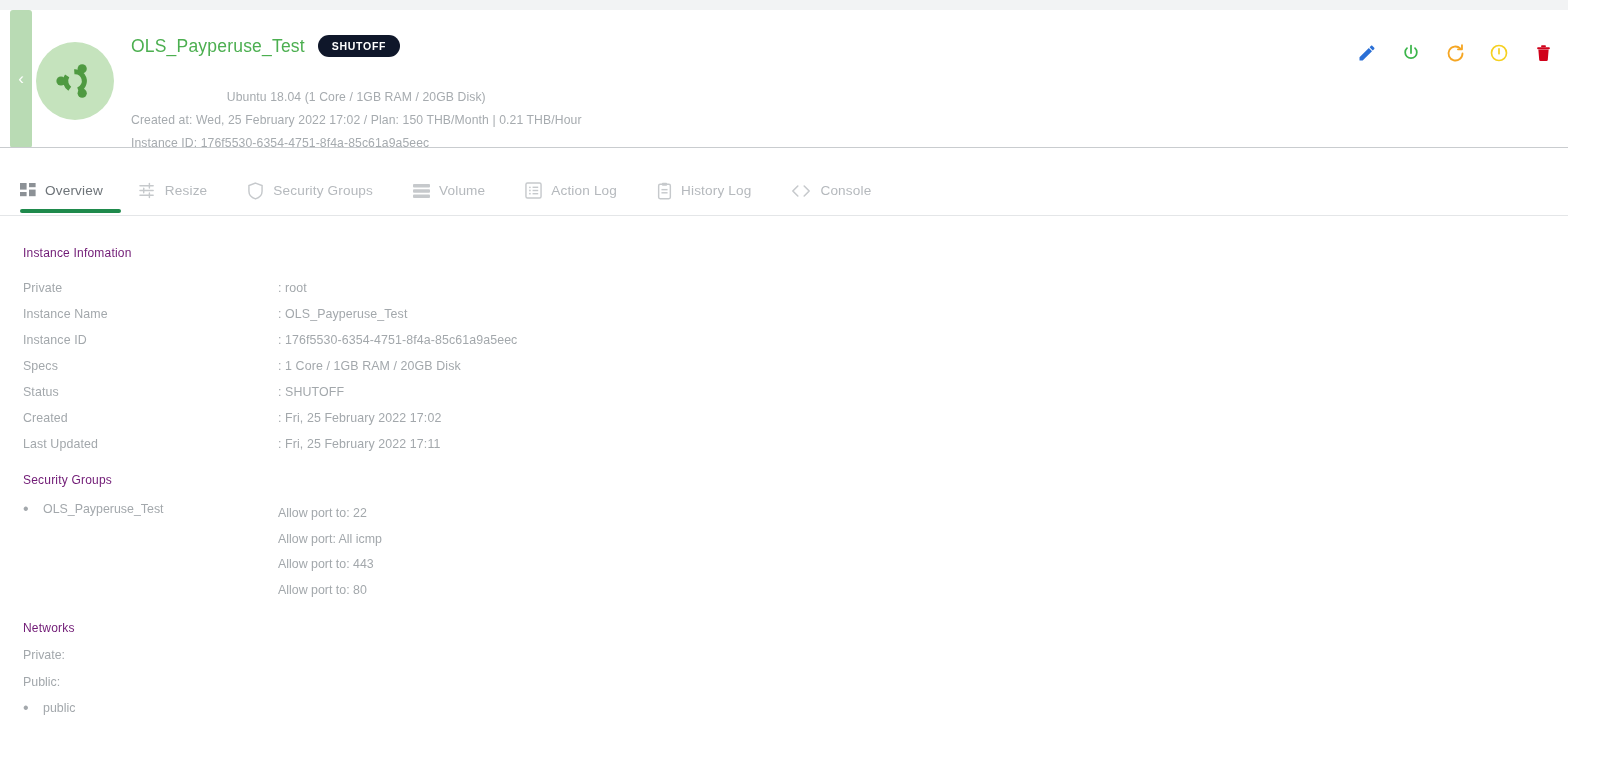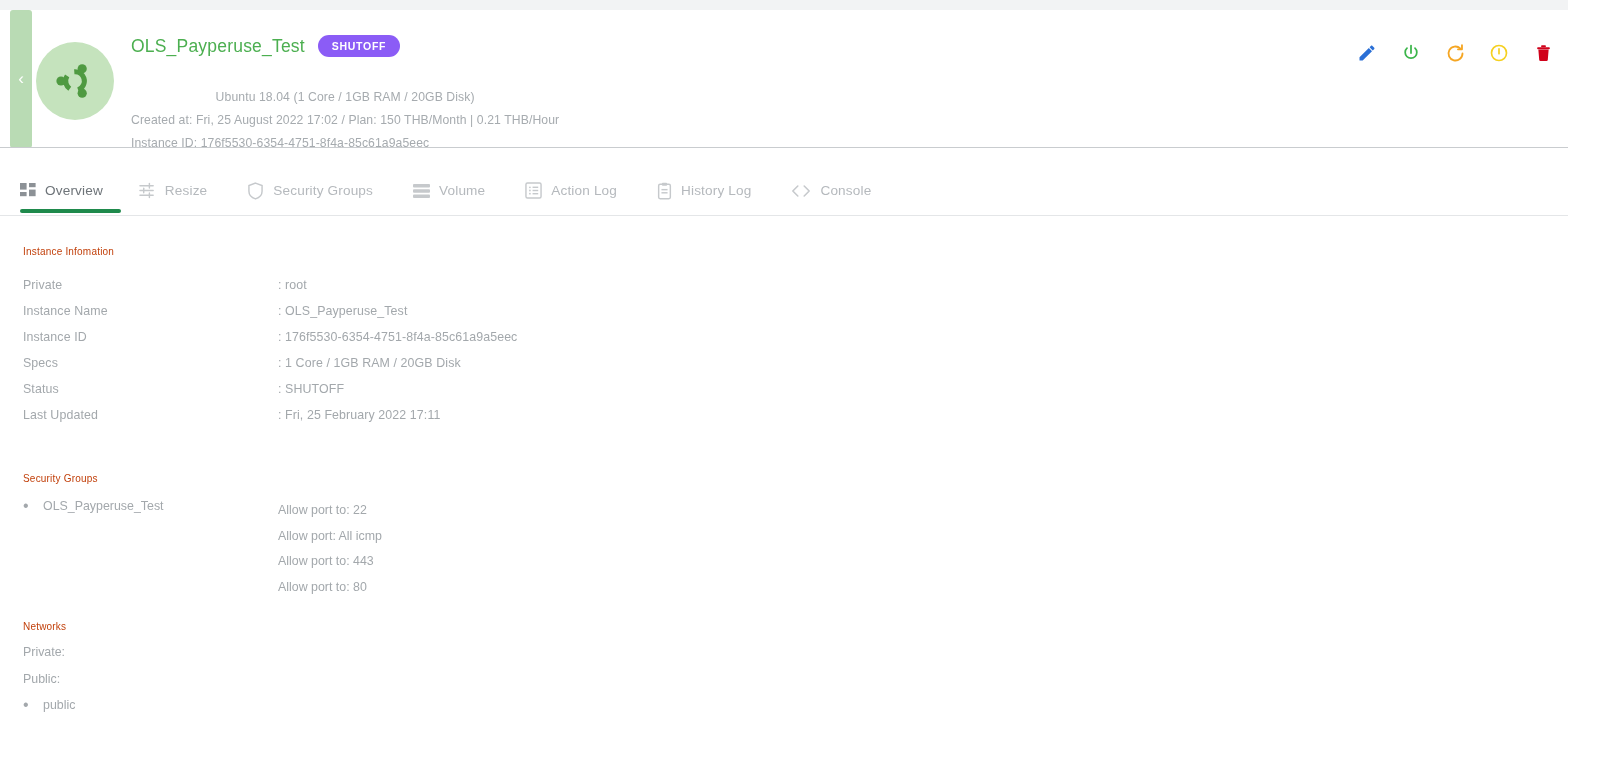--- a/index.html
+++ b/index.html
@@ -44,21 +44,21 @@
     background:#c5e3bd;
     display:flex; align-items:center; justify-content:center;
   }
 
   .header-info { position:absolute; left:131px; top:22px; }
   .title-row { display:flex; align-items:center; gap:13px; height:28px; }
   .inst-title {
     font-size:17.5px; color:#4caf50; letter-spacing:.2px;
   }
   .status-pill {
-    background:#8b5cf6; color:#fff; font-size:10.5px; font-weight:bold;
+    background:#0f172a; color:#fff; font-size:10.5px; font-weight:bold;
     letter-spacing:.7px; padding:6px 14px 5px; border-radius:12px;
     line-height:1;
   }
   .meta-line {
     font-size:12.2px; color:#a6abaf; margin-top:9px; letter-spacing:.1px;
   }
   .meta-line.first { margin-top:30px;text-align:center; }
 
   .header-actions {
     position:absolute; right:14px; top:32px;
@@ -84,21 +84,21 @@
   .tab.active .tab-ico { color:#8c9196; }
   .tab-ico { color:#c6c9cc; display:flex; align-items:center; }
   .tab.active::after {
     content:""; position:absolute; left:0; right:0; bottom:2px; height:4px;
     background:#1f8a4c; border-radius:2px;
   }
 
   
   .content { position:absolute; left:0; top:216px; width:1568px; height:552px; background:#fff; }
   .section-title {
-    font-size:10px; color:#c2410c; letter-spacing:.2px;
+    font-size:12px; color:#701a75; letter-spacing:.2px;
   }
   .info-table { margin-top:15px; }
   .info-row { display:flex; height:26px; align-items:center; }
   .info-key {
     width:255px; font-size:12.4px; color:#a3a8ac; letter-spacing:.1px;
   }
   .info-val { font-size:12.4px; color:#a3a8ac; letter-spacing:.1px; }
 
   #instance-info { position:absolute; left:23px; top:30px; }
 
@@ -142,21 +142,21 @@
         </g>
       </svg>
     </div>
 
     <div class="header-info">
       <div class="title-row">
         <span class="inst-title">OLS_Payperuse_Test</span>
         <span class="status-pill">SHUTOFF</span>
       </div>
       <div class="meta-line first">Ubuntu 18.04 (1 Core / 1GB RAM / 20GB Disk)</div>
-      <div class="meta-line">Created at: Fri, 25 August 2022 17:02 / Plan: 150 THB/Month | 0.21 THB/Hour</div>
+      <div class="meta-line">Created at: Wed, 25 February 2022 17:02 / Plan: 150 THB/Month | 0.21 THB/Hour</div>
       <div class="meta-line">Instance ID: 176f5530-6354-4751-8f4a-85c61a9a5eec</div>
     </div>
 
     <div class="header-actions">
       <div class="act-btn">
         <svg width="20" height="20" viewBox="0 0 24 24">
           <path d="M3 17.2V21h3.8L18 9.8 14.2 6 3 17.2zM20.7 7.1c.4-.4.4-1 0-1.4l-2.4-2.4c-.4-.4-1-.4-1.4 0l-1.8 1.8L18.9 8.9l1.8-1.8z" fill="#2a6fd6"></path>
         </svg>
       </div>
       <div class="act-btn">
@@ -295,20 +295,24 @@
         </div>
         <div class="info-row">
           <div class="info-key">Specs</div>
           <div class="info-val">: 1 Core / 1GB RAM / 20GB Disk</div>
         </div>
         <div class="info-row">
           <div class="info-key">Status</div>
           <div class="info-val">: SHUTOFF</div>
         </div>
         <div class="info-row">
+          <div class="info-key">Created</div>
+          <div class="info-val">: Fri, 25 February 2022 17:02</div>
+        </div>
+        <div class="info-row">
           <div class="info-key">Last Updated</div>
           <div class="info-val">: Fri, 25 February 2022 17:11</div>
         </div>
       </div>
     </div>
 
     <div id="security-groups">
       <div class="section-title">Security Groups</div>
       <div class="sg-list">
         <div class="sg-name-col">

